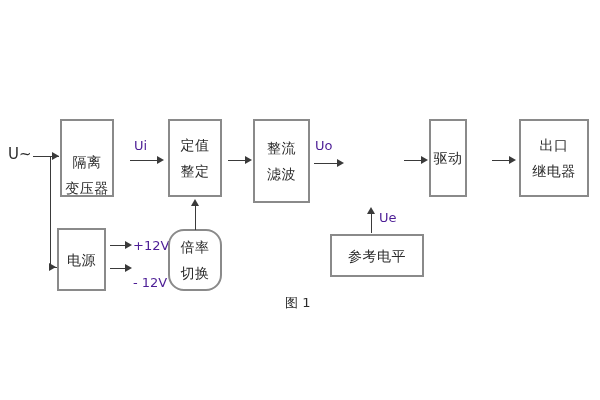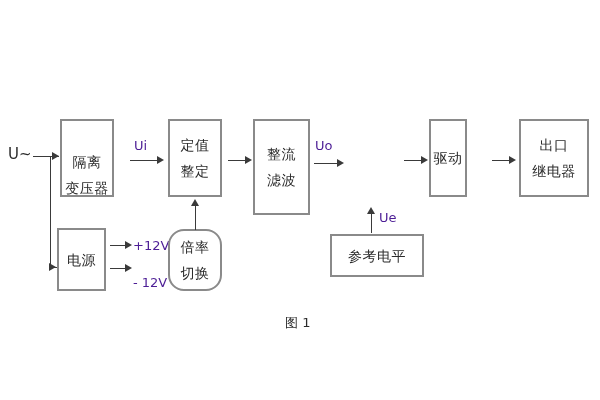--- a/index.html
+++ b/index.html
@@ -48,21 +48,20 @@
     font-size: 13px;
     white-space: nowrap;
     line-height: 1;
   }
   .caption {
     position: absolute;
     color: #2b2b2b;
     font-size: 13px;
     white-space: nowrap;
     line-height: 1;
-    margin-top: 20px;
   }
   
   .hline {
     position: absolute;
     height: 0;
     border-top: 1.6px solid #3a3a3a;
   }
   .vline {
     position: absolute;
     width: 0;
@@ -110,21 +109,21 @@
   <div class="arrow-r" style="left:157px; top:155.5px;"></div>
 
   <div class="box" style="left:168px; top:119px; width:54px; height:78px;">
     <span class="ln">定值</span>
     <span class="ln">整定</span>
   </div>
 
   <div class="hline" style="left:228px; top:160px; width:18px;"></div>
   <div class="arrow-r" style="left:245px; top:155.5px;"></div>
 
-  <div class="box" style="left:253px; top:119px; width:57px; height:96px;">
+  <div class="box" style="left:253px; top:119px; width:57px; height:84px;">
     <span class="ln">整流</span>
     <span class="ln">滤波</span>
   </div>
 
   <div class="sig" style="left:315px; top:139px;">Uo</div>
   <div class="hline" style="left:314px; top:163px; width:24px;"></div>
   <div class="arrow-r" style="left:337px; top:158.5px;"></div>
 
 
   <div class="hline" style="left:404px; top:160px; width:18px;"></div>

